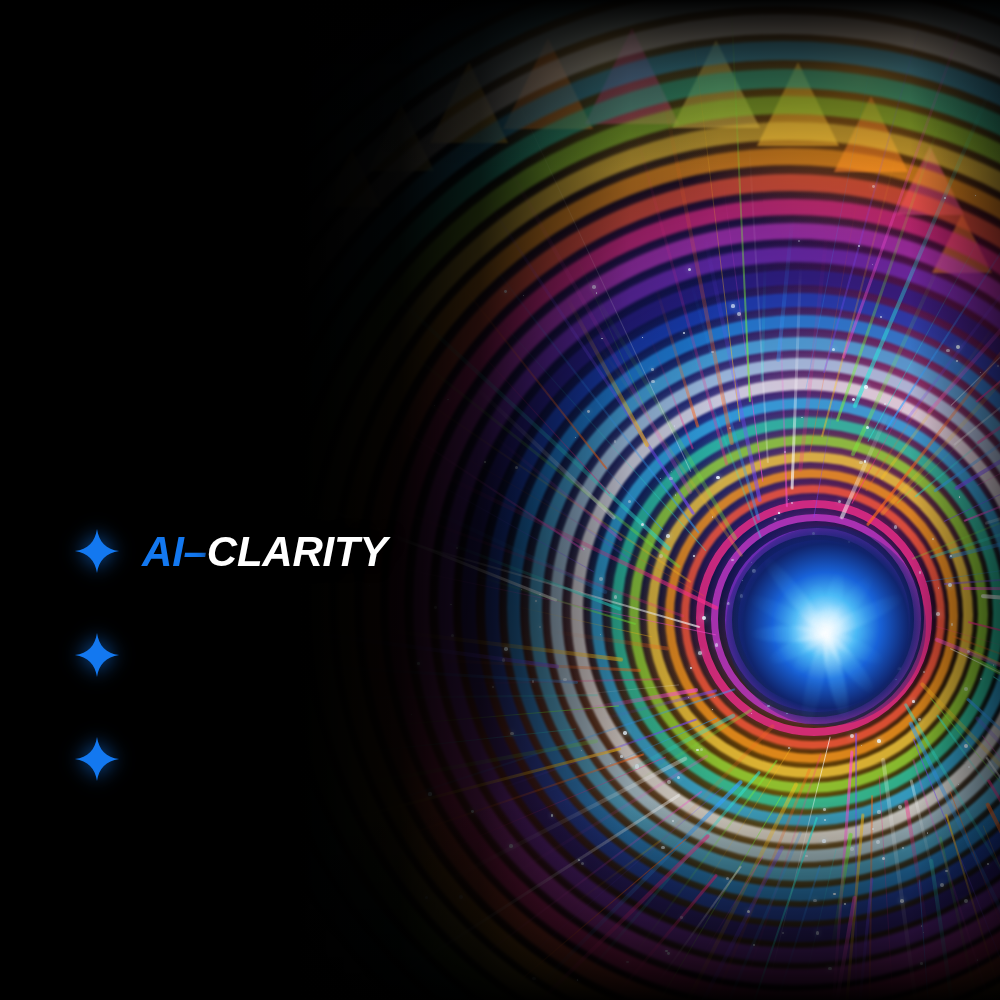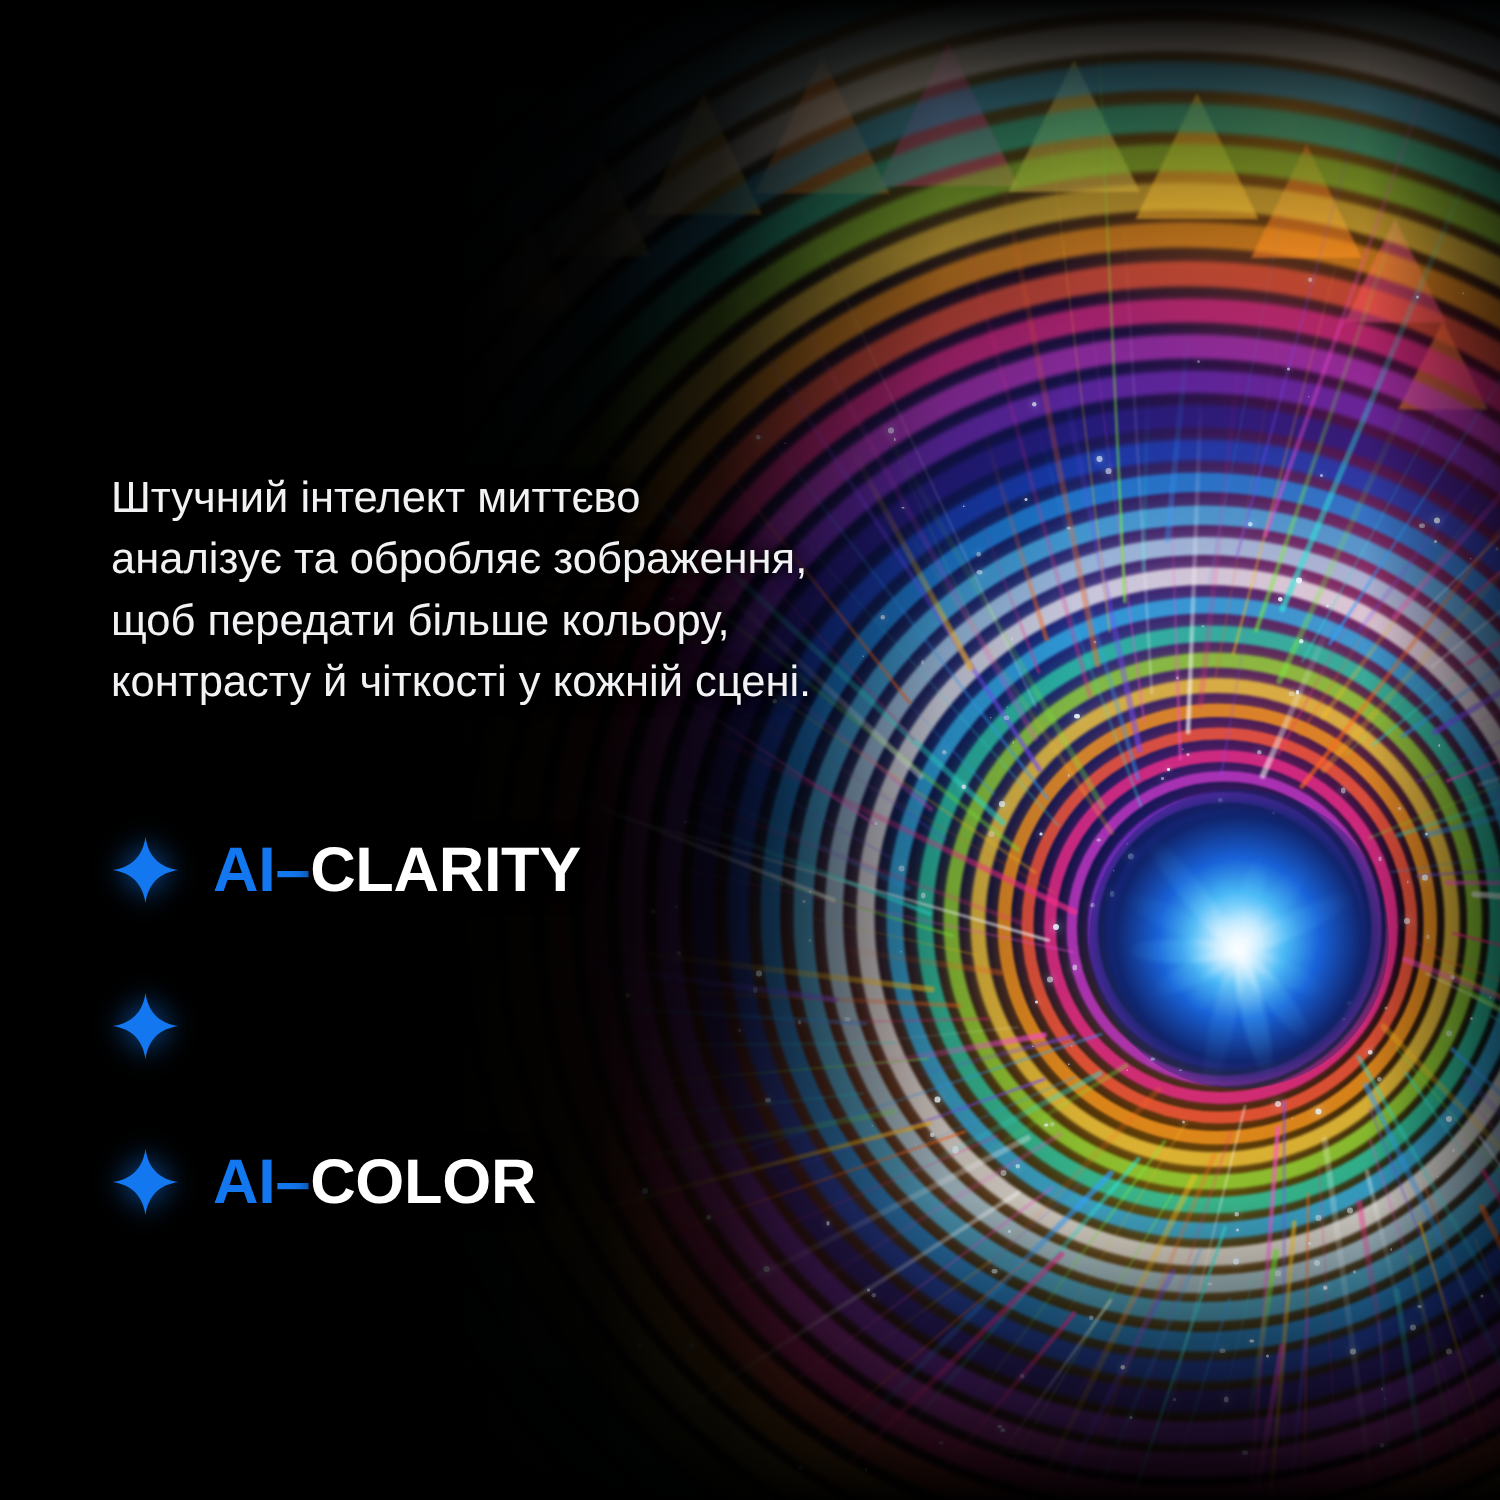--- a/index.html
+++ b/index.html
@@ -147,22 +147,23 @@
     text-shadow: 0 0 14px rgba(0,0,0,.95), 0 0 6px rgba(0,0,0,.9);
   }
 
   .features {
     position: absolute;
     left: 74px;
     top: 528px;
   }
   .feature-row {
     display: flex;
-    align-items: center;
+    align-items: flex-start;
     height: 104px;
+    font-style: italic;
   }
   .sparkle-icon {
     width: 46px;
     height: 46px;
     flex: 0 0 46px;
     margin-right: 22px;
     display: block;
     filter: drop-shadow(0 0 10px rgba(19,120,240,.75));
   }
   .feature-label {
@@ -625,36 +626,34 @@
         <div class="vortex-arm" style="transform:rotate(308.4deg) scaleX(0.79);opacity:0.3;"></div>
         <div class="vortex-arm" style="transform:rotate(334.09999999999997deg) scaleX(0.91);opacity:0.45999999999999996;"></div>
       </div>
     <div class="art-fade-left"></div>
     <div class="art-fade-edge"></div>
   </div>
 
   <div class="content">
 
 
-    <p class="body-copy">Штучний інтелект миттєво аналізує та обробляє зображення, щоб передати більше кольору, контрасту й чіткості у кожній сцені.</p>
 
     <div class="features" id="features">
         <div class="feature-row">
           <svg class="sparkle-icon" viewBox="0 0 100 100">
             <path d="M50 2 C54 30 70 46 98 50 C70 54 54 70 50 98 C46 70 30 54 2 50 C30 46 46 30 50 2 Z" fill="#1378f0"></path>
           </svg>
           <span class="feature-label"><span class="accent">AI–</span>CLARITY</span>
         </div>
         <div class="feature-row">
           <svg class="sparkle-icon" viewBox="0 0 100 100">
             <path d="M50 2 C54 30 70 46 98 50 C70 54 54 70 50 98 C46 70 30 54 2 50 C30 46 46 30 50 2 Z" fill="#1378f0"></path>
           </svg>
         </div>
         <div class="feature-row">
           <svg class="sparkle-icon" viewBox="0 0 100 100">
             <path d="M50 2 C54 30 70 46 98 50 C70 54 54 70 50 98 C46 70 30 54 2 50 C30 46 46 30 50 2 Z" fill="#1378f0"></path>
           </svg>
-          <span class="feature-label"><span class="accent">AI–</span>COLOR</span>
         </div>
       </div>
 
   </div>
 </div>
 
 </body></html>

